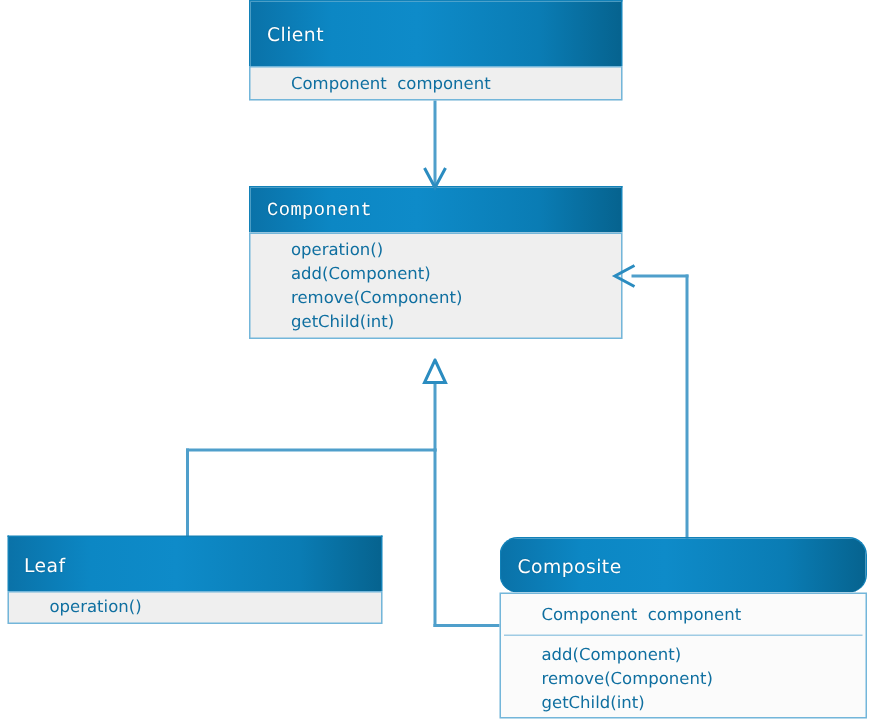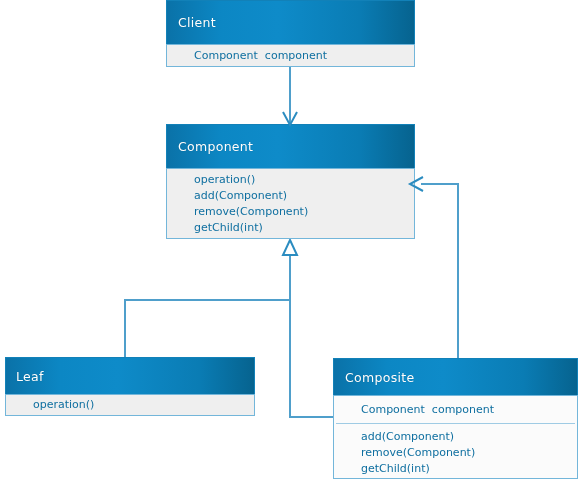--- a/index.html
+++ b/index.html
@@ -122,21 +122,21 @@
       <span>Client</span>
     </div>
     <div class="uml-body" style="height:23px; padding:0;">
       <div class="uml-section" style="padding:0;">
         <div class="uml-row">Component  component</div>
       </div>
     </div>
   </div>
 
   <div class="uml-class" style="left:166px; top:124px; width:249px;">
-    <div class="uml-header" style="height:44px;">
+    <div class="uml-header" style="height:31px;font-family:Liberation Mono, monospace;">
       <span>Component</span>
     </div>
     <div class="uml-body" style="height:71px; padding:6px 0;">
       <div class="uml-section" style="padding:0;">
         <div class="uml-row">operation()</div>
         <div class="uml-row">add(Component)</div>
         <div class="uml-row">remove(Component)</div>
         <div class="uml-row">getChild(int)</div>
       </div>
     </div>
@@ -147,21 +147,21 @@
       <span>Leaf</span>
     </div>
     <div class="uml-body" style="height:22px; padding:0;">
       <div class="uml-section" style="padding:0;">
         <div class="uml-row">operation()</div>
       </div>
     </div>
   </div>
 
   <div class="uml-class" style="left:333px; top:358px; width:245px;">
-    <div class="uml-header" style="height:37px;">
+    <div class="uml-header" style="height:37px;border-radius:12px;">
       <span>Composite</span>
     </div>
     <div class="uml-body white-body" style="height:84px; padding:0; justify-content:flex-start;">
       <div class="uml-section" style="padding:6px 0 5px 0;">
         <div class="uml-row">Component  component</div>
       </div>
       <div class="uml-divider"></div>
       <div class="uml-section" style="padding:5px 0 0 0;">
         <div class="uml-row">add(Component)</div>
         <div class="uml-row">remove(Component)</div>

